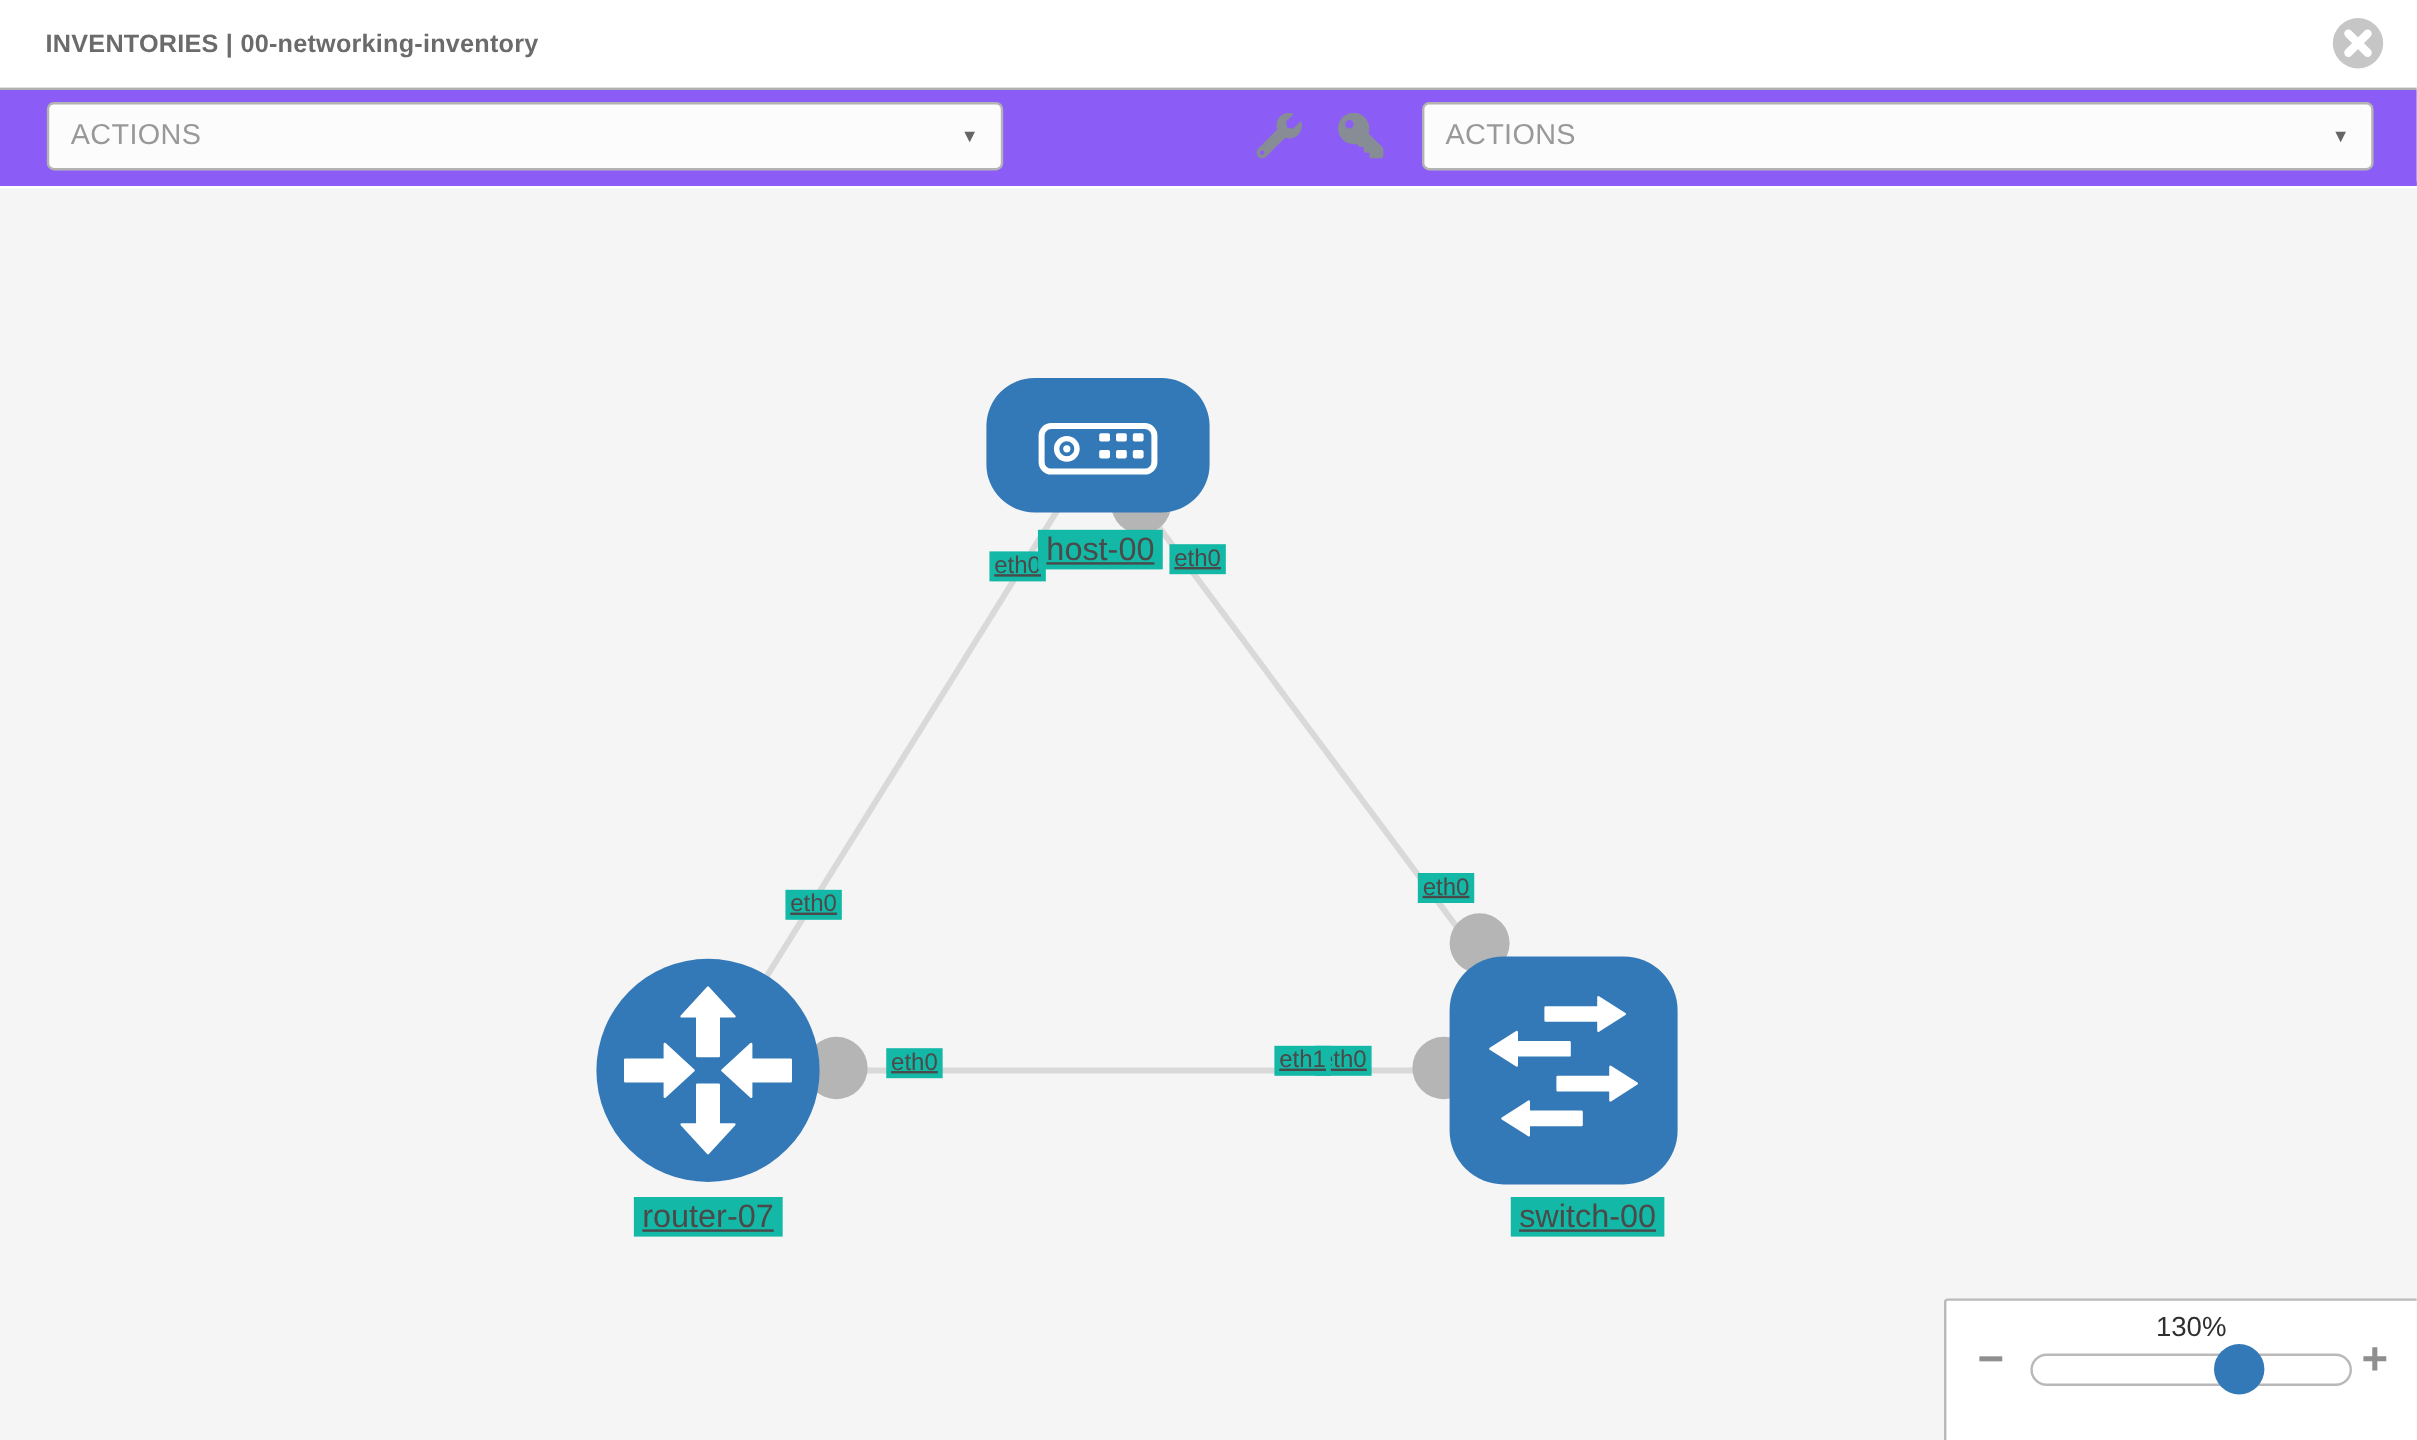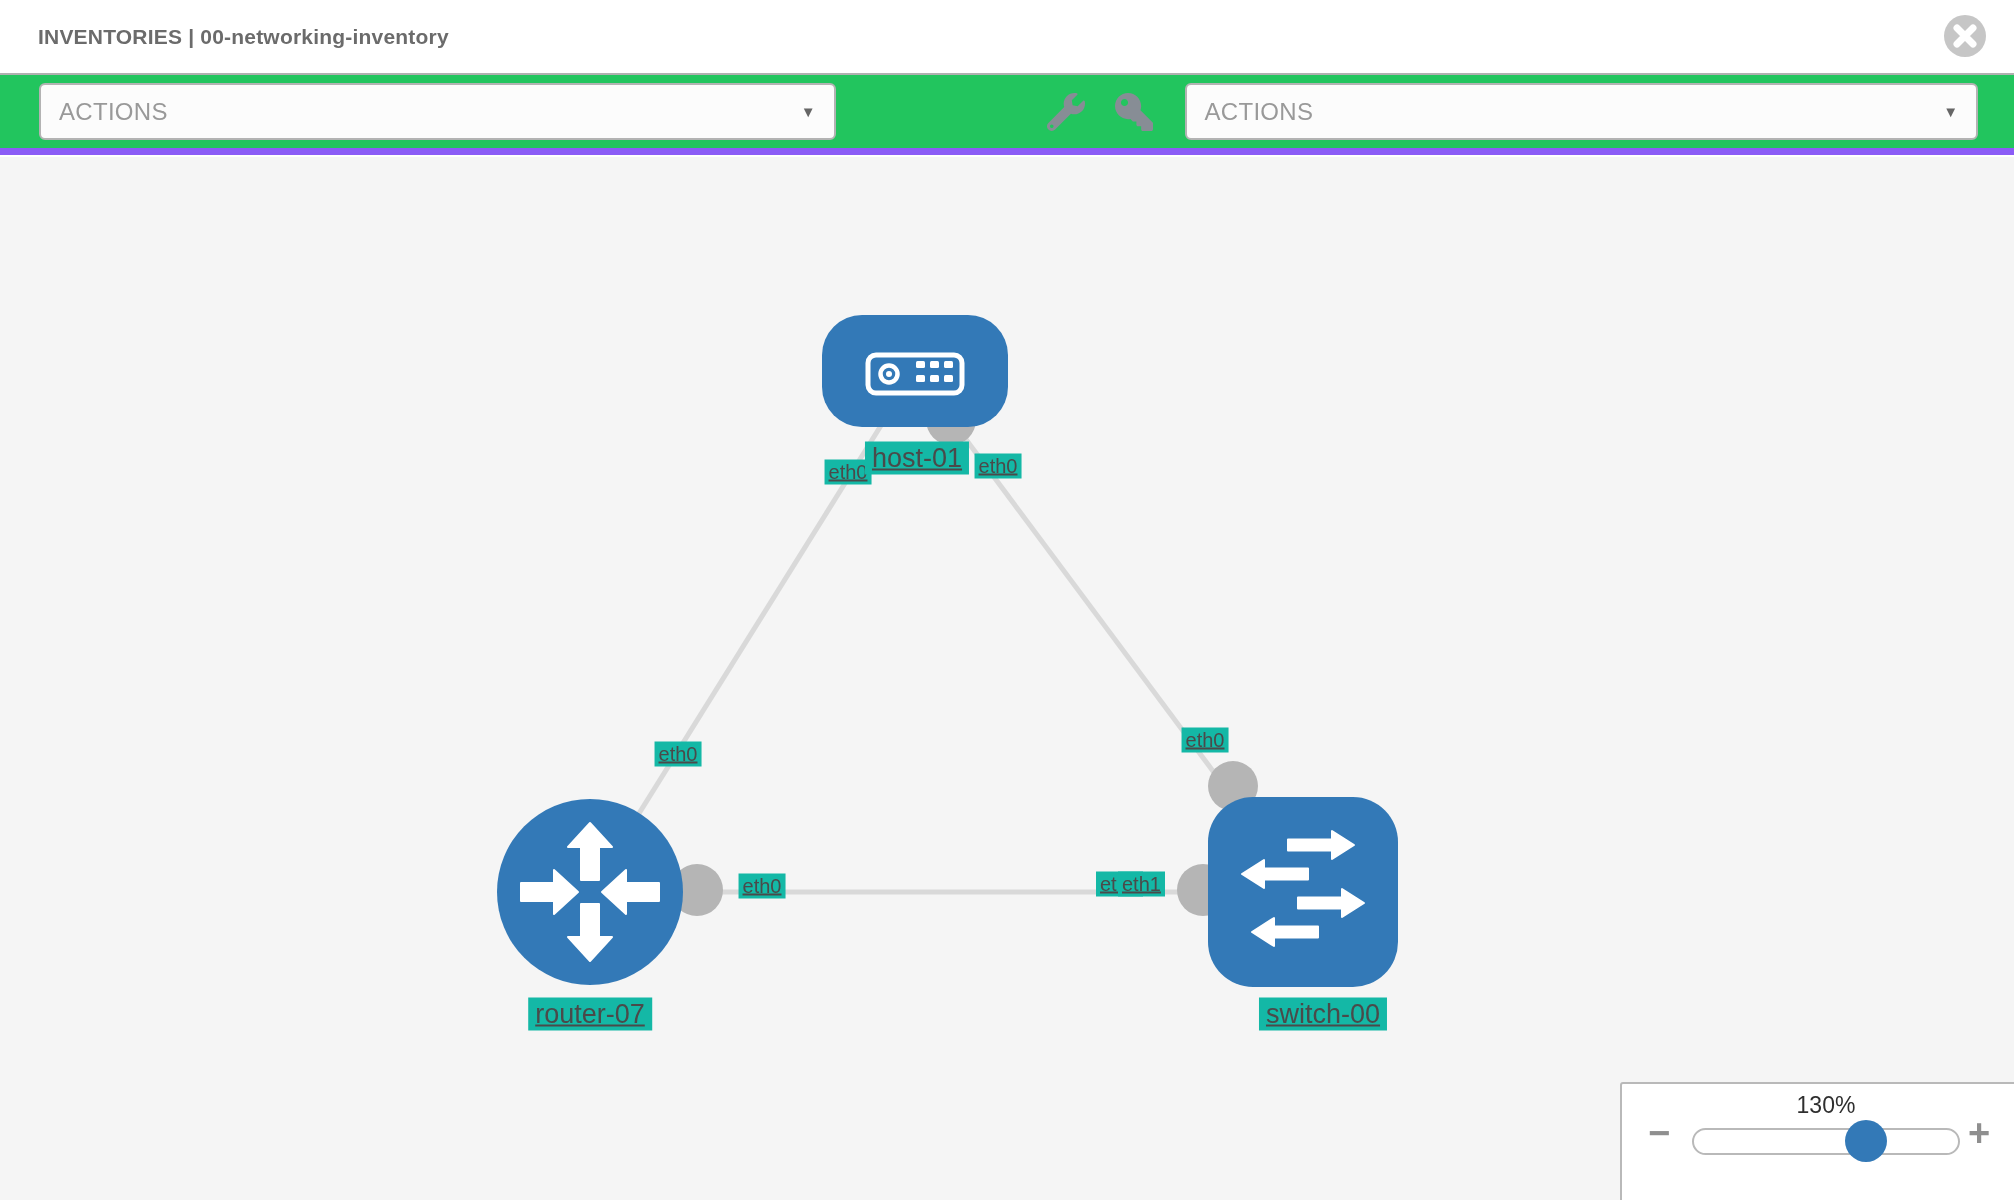--- a/index.html
+++ b/index.html
@@ -14,21 +14,21 @@
     background:#ffffff; border-bottom:2px solid #b0b0b0;
   }
   .page-title {
     position:absolute; left:38px; top:0; line-height:73px;
     font-size:21px; font-weight:bold; color:#6b6b6b; letter-spacing:0.2px;
   }
   .close-btn { position:absolute; right:27px; top:14px; width:44px; height:44px; cursor:pointer; }
   
   .toolbar {
     position:absolute; top:75px; left:0; width:100%; height:80px;
-    background:#22c55e; border-bottom:7px solid #8b5cf6;
+    background:#8b5cf6; border-bottom:4px solid #8b5cf6;
     display:flex; align-items:center; padding:0 36px 0 39px;
   }
   .select-box {
     height:57px; background:#fcfcfc; border:2px solid #b3b3b3; border-radius:6px;
     display:flex; align-items:center; padding:0 18px; cursor:pointer;
   }
   .select-box .box-label { font-size:24px; color:#999999; letter-spacing:0.3px; }
   .select-box .caret { margin-left:auto; font-size:15px; color:#666666; }
   .actions-box { width:797px; }
   .search-box  { width:794px; margin-left:32px; }
@@ -157,23 +157,23 @@
         </g>
       </g>
     </svg>
 
     <span class="if-label" style="left:848px;  top:315px;">eth0</span>
     <span class="if-label" style="left:678px;  top:597px;">eth0</span>
     <span class="if-label" style="left:998px;  top:309px;">eth0</span>
     <span class="if-label" style="left:1205px; top:583px;">eth0</span>
     <span class="if-label" style="left:762px;  top:729px;">eth0</span>
     <span class="if-label raw" style="left:1096px; top:727px;">eth0</span>
-    <span class="if-label raw" style="left:1118px; top:727px;">eth1</span>
+    <span class="if-label raw" style="left:1062px; top:727px;">eth1</span>
 
-    <span class="node-label" style="left:917px;  top:301px;">host-01</span>
+    <span class="node-label" style="left:917px;  top:301px;">host-00</span>
     <span class="node-label" style="left:590px;  top:857px;">router-07</span>
     <span class="node-label" style="left:1303px; top:857px;margin-left:20px;">switch-00</span>
 
     <div class="zoom-panel">
       <div class="zoom-level">130%</div>
       <div class="zoom-minus">−</div>
       <div class="zoom-track">
         <div class="zoom-knob"></div>
       </div>
       <div class="zoom-plus">+</div>

